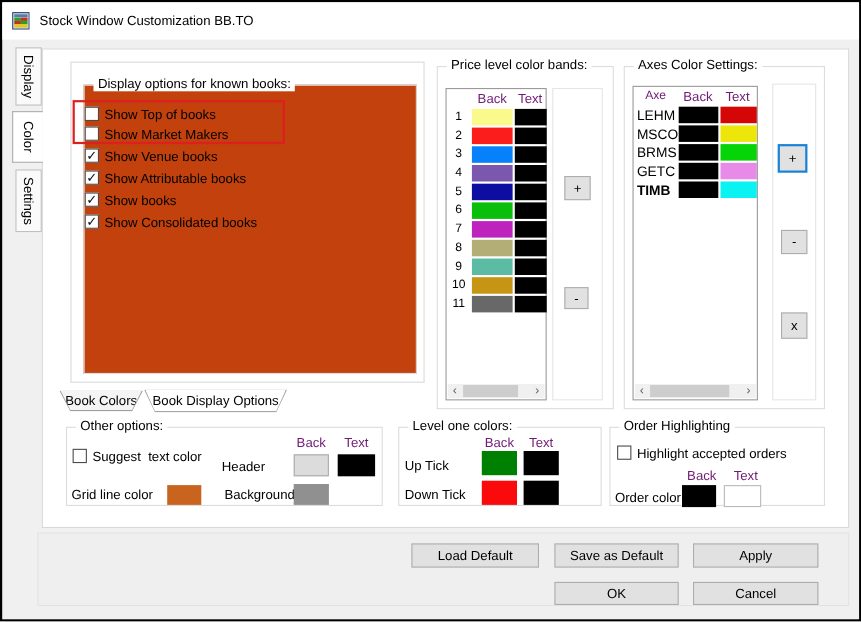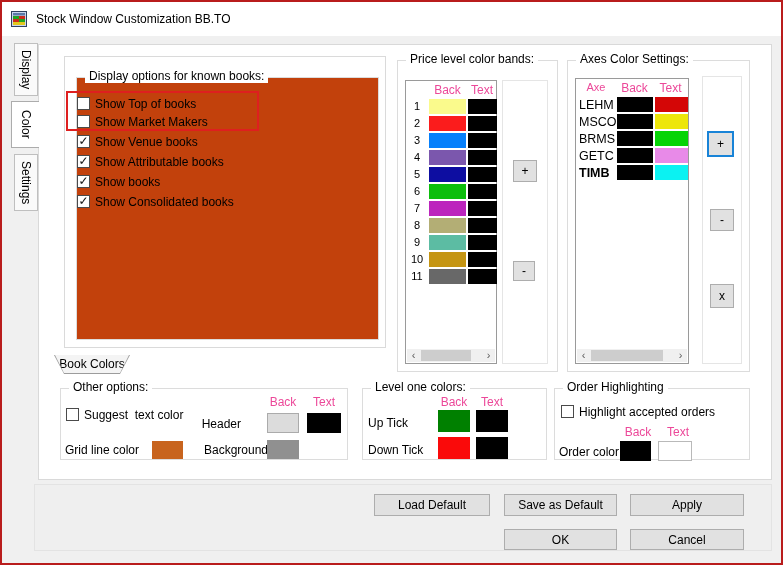--- a/index.html
+++ b/index.html
@@ -1,29 +1,29 @@
 <!DOCTYPE html>
 <html><head>
 <meta charset="utf-8">
 <style>
   html,body{margin:0;padding:0;background:#c9c9c9;font-family:"Liberation Sans",sans-serif;}
-  .win{position:relative;width:783px;height:565px;background:#F0F0F0;border:2px solid #b91c1c;box-sizing:border-box;overflow:hidden;}
+  .win{position:relative;width:783px;height:565px;background:#F0F0F0;border:2px solid #000000;box-sizing:border-box;overflow:hidden;}
   .titlebar{position:absolute;left:0;top:0;width:100%;height:34px;background:#ffffff;display:flex;align-items:center;gap:9px;padding-left:9px;box-sizing:border-box;}
   .title{font-size:12px;color:#000;}
   
   .page{position:absolute;left:36px;top:42px;width:734px;height:436px;background:#fff;border:1px solid #D9D9D9;box-sizing:border-box;}
   
   .vtab{position:absolute;background:#FAFAFA;border:1px solid #BFBFBF;box-sizing:border-box;display:flex;align-items:center;justify-content:center;z-index:1;}
   .vtab span{writing-mode:vertical-rl;font-size:12px;color:#000;}
   .vtab.sel{background:#fff;border-color:#ACACAC;border-right:none;z-index:3;}
   
   .g{position:absolute;border:1px solid #DCDCDC;box-sizing:border-box;}
   .gt{position:absolute;top:-9px;left:8px;background:#fff;padding:0 4px;font-size:12px;color:#000;white-space:nowrap;}
   .lbl{position:absolute;font-size:12px;color:#000;white-space:pre;}
-  .colhead{position:absolute;font-size:12px;color:#ec4899;text-align:center;}
+  .colhead{position:absolute;font-size:12px;color:#701a75;text-align:center;}
   
   .cbrow{position:absolute;height:15px;}
   .cb{position:absolute;left:0;top:0;width:13px;height:13px;background:#fff;border:1px solid #4A4A4A;box-sizing:border-box;font-size:12px;line-height:11px;text-align:center;color:#111;}
   .cb.checked::after{content:"\2713";}
   .cbl{position:absolute;left:18px;top:0;font-size:12px;white-space:pre;}
   
   .panel{position:absolute;background:#fff;border:1px solid #DADADA;box-sizing:border-box;}
   .btab{position:absolute;clip-path:polygon(0 0,100% 0,calc(100% - 10px) 100%,10px 100%);background:#9c9c9c;}
   .btab .in{position:absolute;left:1px;right:1px;top:0;bottom:1px;clip-path:polygon(0 0,100% 0,calc(100% - 9px) 100%,9px 100%);background:#F4F4F4;display:flex;align-items:center;justify-content:center;font-size:12px;white-space:nowrap;}
   .btab.sel .in{background:#fff;}
@@ -107,20 +107,23 @@
   <div class="cbrow" style="left:75px;top:193px;z-index:4;">
     <span class="cb checked"></span>
     <span class="cbl">Show Consolidated books</span>
   </div>
 
   <div class="anno" style="left: 64px; top: 89px; width: 193px; height: 40px; border-color: rgb(222, 31, 31);"></div>
 
   <div class="btab" style="left:52px;top:353px;width:76px;height:19px;z-index:2;">
     <span class="in">Book Colors</span>
   </div>
+  <div class="btab sel" style="left:129px;top:352px;width:130px;height:21px;z-index:3;">
+    <span class="in">Book Display Options</span>
+  </div>
 
   <div class="g" style="left:395px;top:58px;width:161px;height:312px;background:#fff;">
     <span class="gt">Price level color bands:</span>
   </div>
   <div class="ctable" style="left:403px;top:78px;width:92px;height:284px;z-index:2;">
     <div class="chead">
       <span class="colhead" style="left:23px;top:2px;width:37px;">Back</span>
       <span class="colhead" style="left:61px;top:2px;width:30px;">Text</span>
     </div>
     <div class="crow">

